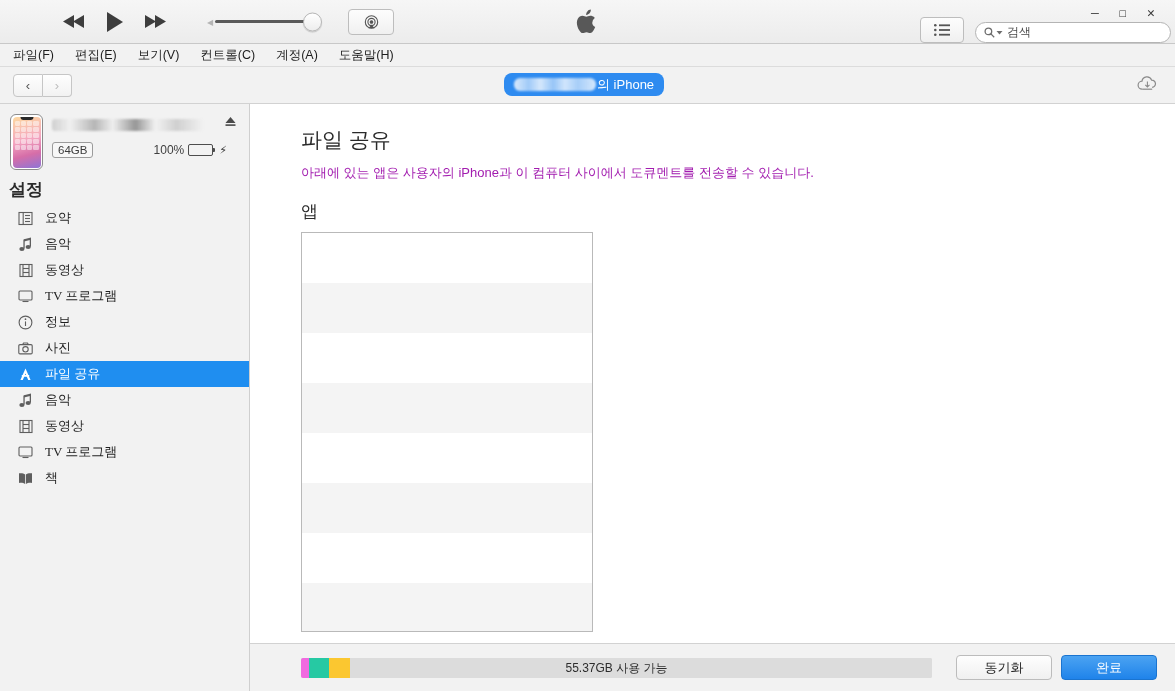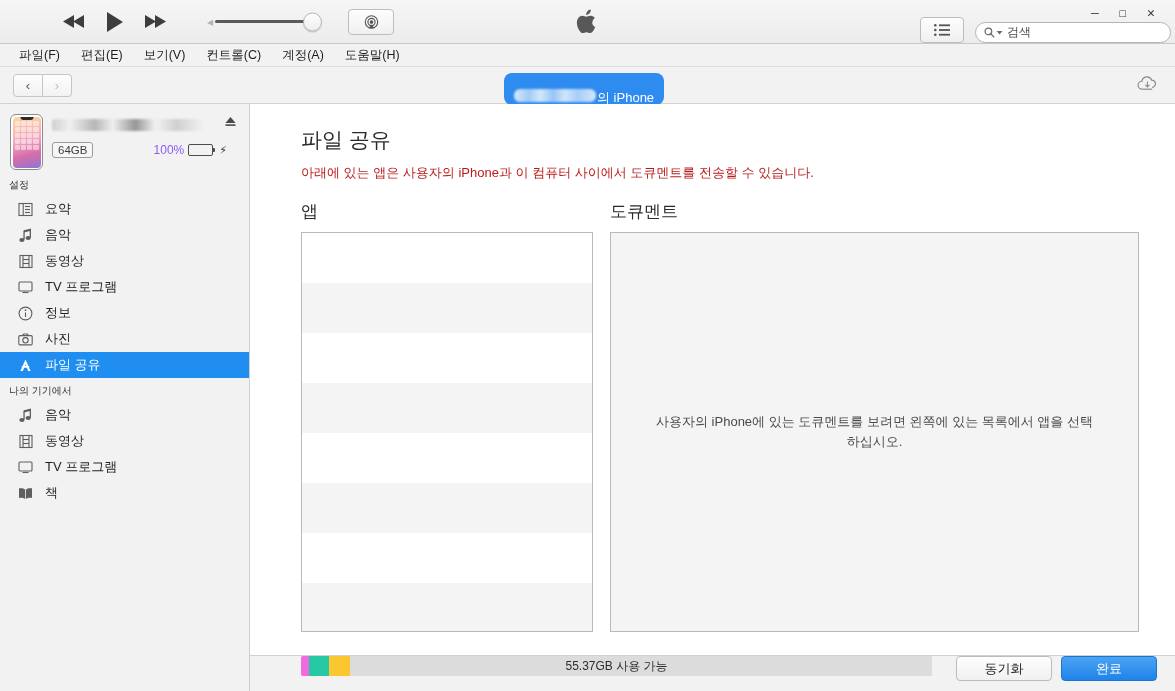--- a/index.html
+++ b/index.html
@@ -165,21 +165,21 @@
     font-size: 13px;
   }
 
   
   .menubar {
     height: 22px;
     background: #f2f2f2;
     border-bottom: 1px solid #dcdcdc;
     display: flex;
     align-items: center;
-    padding-left: 16px;
+    padding-left: 10px;
     gap: 15px;
   }
   .menu-item {
     font-size: 12.5px;
     color: #1d1d1d;
     padding: 1px 3px;
     white-space: nowrap;
   }
 
   
@@ -209,21 +209,22 @@
   .nav-fwd { border-radius: 0 4px 4px 0; border-left: none; color: #bdbdbd; }
 
   .device-tab {
     position: absolute;
     left: 504px;
     top: 6px;
     height: 23px;
     background: #2e8bf0;
     border-radius: 8px;
     display: flex;
-    padding: 16px 10px;
+    align-items: center;
+    padding: 8px 10px;
     box-sizing: border-box;
     color: #ffffff;
     font-size: 13px;
     white-space: nowrap;
   }
   .blur-name {
     display: inline-block;
     width: 82px;
     height: 13px;
     border-radius: 6px;
@@ -349,21 +350,21 @@
     padding: 1px 5px;
     background: #f7f7f7;
   }
   .batt-grp {
     margin-left: auto;
     display: flex;
     align-items: center;
     gap: 4px;
     padding-right: 14px;
   }
-  .batt-pct { font-size: 12px; color: #8b5cf6; }
+  .batt-pct { font-size: 12px; color: #404040; }
   .batt-shell {
     width: 25px;
     height: 12px;
     border: 1px solid #4d4d4d;
     border-radius: 2px;
     padding: 1px;
     box-sizing: border-box;
     position: relative;
   }
   .batt-fill {
@@ -377,34 +378,35 @@
     right: -3px;
     top: 3px;
     width: 2px;
     height: 4px;
     background: #4d4d4d;
     border-radius: 0 1px 1px 0;
   }
   .batt-bolt { font-size: 11px; color: #3a3a3a; margin-left: 2px; }
 
   .section-title {
-    font-size: 10px;
-    font-weight: normal;
+    font-size: 17px;
+    font-weight: bold;
     color: #2b2b2b;
     padding: 6px 0 4px 9px;
   }
   .nav-list { list-style: none; margin: 0; padding: 0; }
   .nav-li {
     height: 26px;
     display: flex;
     align-items: center;
     padding-left: 17px;
     font-size: 13px;
     color: #1f1f1f;
     gap: 11px;
+    font-family: Liberation Serif, serif;
   }
   .nav-li.selected { background: #1f8ef0; color: #ffffff; }
   .nav-li.selected .nav-ico { color: #ffffff; }
   .nav-ico {
     width: 17px;
     height: 17px;
     color: #5e5e5e;
     display: flex;
     align-items: center;
     justify-content: center;
@@ -421,21 +423,21 @@
     padding: 22px 36px 0 51px;
   }
   .page-title {
     font-size: 21px;
     color: #2a2a2a;
     margin: 0 0 10px 0;
     font-weight: normal;
   }
   .page-desc {
     font-size: 13px;
-    color: #b91c1c;
+    color: #a21caf;
     margin: 0 0 18px 0;
   }
   .columns {
     display: flex;
     gap: 17px;
   }
   .col-apps { width: 292px; flex-shrink: 0; }
   .col-docs { flex: 1; }
   .col-head {
     font-size: 17px;
@@ -468,24 +470,25 @@
     text-align: center;
     line-height: 1.55;
   }
 
   
   .bottombar {
     position: absolute;
     left: 250px;
     right: 0;
     bottom: 0;
-    height: 36px;
+    height: 48px;
     background: #f2f2f2;
     border-top: 1px solid #d2d2d2;
     display: flex;
+    align-items: center;
     padding: 0 18px 0 51px;
     box-sizing: border-box;
   }
   .cap-bar {
     flex: 1;
     height: 20px;
     background: #dcdcdc;
     border-radius: 2px;
     display: flex;
     position: relative;
@@ -748,21 +751,20 @@
         <span class="nav-ico">
           <svg width="15" height="15" viewBox="0 0 15 15" fill="currentColor">
             <path d="M7.5 1.4 12.6 13h-2.4L7.5 6.4 4.8 13H2.4z"></path>
             <rect x="3.6" y="8.1" width="7.8" height="1.7" rx="0.8"></rect>
           </svg>
         </span>
         <span>파일 공유</span>
       </li>
     </ul>
 
-    <div class="section-title">나의 기기에서</div>
     <ul class="nav-list">
       <li class="nav-li">
         <span class="nav-ico">
           <svg width="14" height="15" viewBox="0 0 14 15" fill="currentColor">
             <path d="M5 2.2 12 .6v2.2L5 4.4z"></path>
               <rect x="4.4" y="2.5" width="1.3" height="9"></rect>
               <rect x="10.7" y="1" width="1.3" height="8.6"></rect>
             <ellipse cx="2.9" cy="11.9" rx="2.6" ry="2"></ellipse>
               <ellipse cx="9.2" cy="10.1" rx="2.6" ry="2"></ellipse>
           </svg>
@@ -814,26 +816,20 @@
           <div class="app-row alt"></div>
           <div class="app-row"></div>
           <div class="app-row alt"></div>
           <div class="app-row"></div>
           <div class="app-row alt"></div>
           <div class="app-row"></div>
           <div class="app-row alt"></div>
         </div>
       </div>
 
-      <div class="col-docs">
-        <div class="col-head">도큐멘트</div>
-        <div class="docs-pane">
-          <div class="docs-empty">사용자의 iPhone에 있는 도큐멘트를 보려면 왼쪽에 있는 목록에서 앱을 선택하십시오.</div>
-        </div>
-      </div>
     </div>
   </div>
 </div>
 
 <div class="bottombar">
   <div class="cap-bar">
     <div class="cap-seg" style="width:1.2%;background:#f06ae0;"></div>
     <div class="cap-seg" style="width:3.2%;background:#26c9a3;"></div>
     <div class="cap-seg" style="width:3.3%;background:#fbc730;"></div>
     <div class="cap-seg" style="width:92.3%;background:#dcdcdc;"></div>

